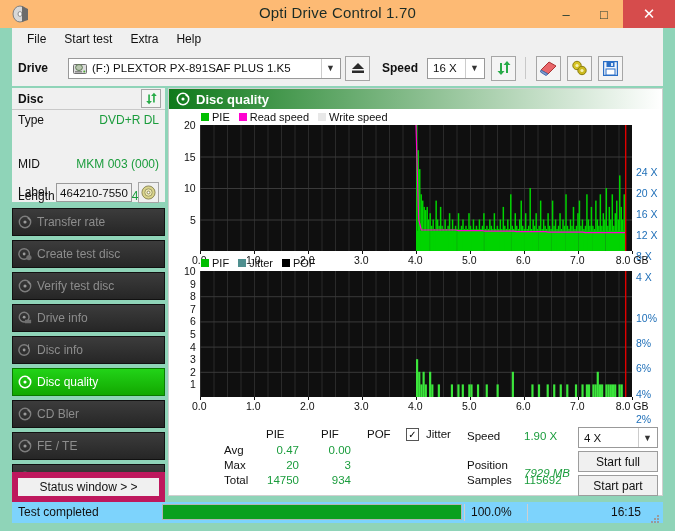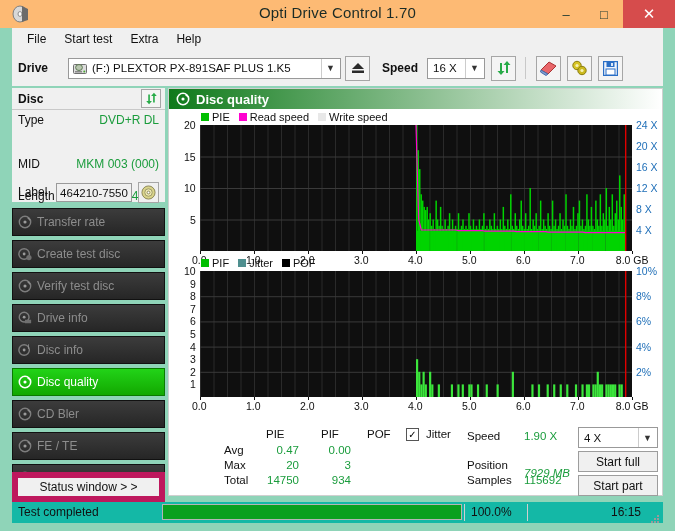--- a/index.html
+++ b/index.html
@@ -107,39 +107,39 @@
     display:flex;align-items:center;
   }
   .panel-hdr .ico{margin-left:7px;margin-right:6px;display:flex;}
   .panel-hdr .t{font-size:13px;font-weight:bold;color:#fff;}
   .chartwrap{position:absolute;left:0;top:20px;width:493px;height:318px;background:#fff;}
   .legend{position:absolute;font-size:11px;color:#111;display:flex;align-items:center;gap:3px;}
   .legend .sw{width:8px;height:8px;display:inline-block;}
   .legend .lt{margin-right:6px;}
   .plot{position:absolute;background:#0f0f0f;overflow:hidden;}
   .axis-lbl{position:absolute;font-size:10.5px;color:#111;}
-  .axis-lbl.r{color:#1f6fb8;}
+  .axis-lbl.r{color:#1f6fb8;margin-top:47px;}
   .tick{position:absolute;background:#111;}
   
   .stats{position:absolute;left:0;top:338px;width:493px;height:68px;background:#fff;}
   .st{position:absolute;font-size:11.5px;color:#111;}
   .sv{position:absolute;font-size:11.5px;color:#1a9c3c;}
   .chk{
     position:absolute;width:13px;height:13px;border:1px solid #555;background:#fff;
     box-sizing:border-box;display:flex;align-items:center;justify-content:center;
     font-size:10px;color:#000;line-height:1;
   }
   .btn{
     position:absolute;background:#f0f0f0;border:1px solid #9d9d9d;box-sizing:border-box;
     display:flex;align-items:center;justify-content:center;font-size:12px;color:#111;
   }
   
   .statusbar{
     position:absolute;left:12px;top:502px;width:651px;height:21px;
-    background:#14b8a6;box-sizing:border-box;
+    background:#7dd3fc;box-sizing:border-box;
   }
   .sb-text{position:absolute;left:6px;top:3px;font-size:12px;color:#111;}
   .sb-track{position:absolute;left:150px;top:2px;width:300px;height:16px;background:#e2e2e2;border:1px solid #b5b5b5;box-sizing:border-box;}
   .sb-fill{height:100%;background:#0aa01e;}
   .sb-pct{position:absolute;left:459px;top:3px;font-size:12px;color:#111;}
   .sb-sep{position:absolute;width:1px;top:2px;height:17px;background:#cfcfcf;}
   .sb-time{position:absolute;right:22px;top:3px;font-size:12px;color:#111;}
   .grip{position:absolute;right:3px;bottom:2px;width:11px;height:11px;}
 </style>
 </head>

